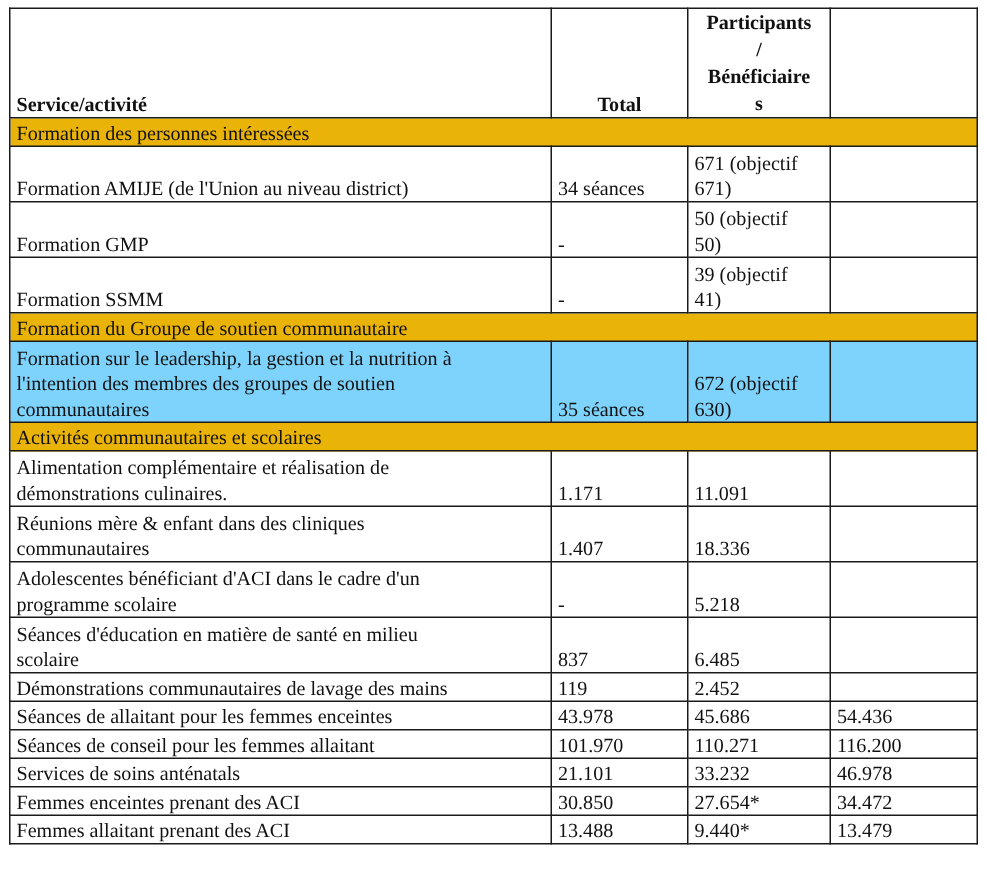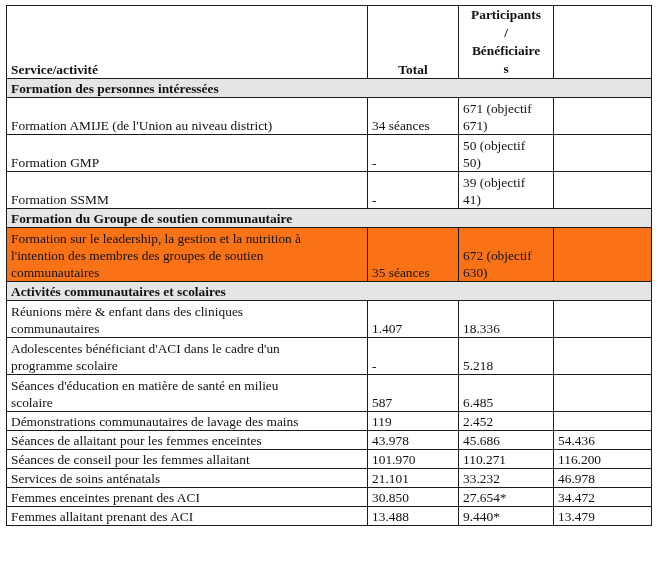--- a/index.html
+++ b/index.html
@@ -6,22 +6,22 @@
     body { width: 658px; height: 586px; position: relative; overflow: hidden;
            font-family: "Liberation Serif", serif; color: #111; font-size: 13.4px; }
     table.doc { position: absolute; left: 6px; top: 5px; border-collapse: collapse;
                 table-layout: fixed; width: 645px; }
     table.doc td { border: 1px solid #1a1a1a; padding: 0 4px; line-height: 17px;
                    vertical-align: bottom; }
     col.c1 { width: 361px; } col.c2 { width: 91px; } col.c3 { width: 95px; } col.c4 { width: 98px; }
     .hdr td { height: 70px; font-weight: bold; }
     .hdr .h-total, .hdr .h-part { text-align: center; }
     .hdr .h-part { line-height: 18px; text-align: center; }
-    .sec td { background: #e5e5e5; font-weight: bold; height: 18px; }
-    .gray td { background: #f97316; }
+    .sec td { background: #eab308; font-weight: normal; height: 18px; }
+    .gray td { background: #7dd3fc; }
     .r2 td { height: 36px; }
     .r3 td { height: 53px; }
     .r1 td { height: 18px; margin-left: 12px; }
     .c { }
     .mid td { vertical-align: middle; }
   </style>
 </head>
 <body>
 
 <table class="doc">
@@ -69,34 +69,40 @@
       <td><span>Formation sur le leadership, la gestion et la nutrition à</span><br><span>l'intention des membres des groupes de soutien</span><br><span>communautaires</span></td>
       <td class="c">35 séances</td>
       <td class="c"><span>672 (objectif</span><br><span>630)</span></td>
       <td></td>
     </tr>
 
     <tr class="sec">
       <td colspan="4">Activités communautaires et scolaires</td>
     </tr>
     <tr class="r2">
+      <td><span>Alimentation complémentaire et réalisation de</span><br><span>démonstrations culinaires.</span></td>
+      <td class="c">1.171</td>
+      <td class="c">11.091</td>
+      <td></td>
+    </tr>
+    <tr class="r2">
       <td><span>Réunions mère &amp; enfant dans des cliniques</span><br><span>communautaires</span></td>
       <td class="c">1.407</td>
       <td class="c">18.336</td>
       <td></td>
     </tr>
     <tr class="r2">
       <td><span>Adolescentes bénéficiant d'ACI dans le cadre d'un</span><br><span>programme scolaire</span></td>
       <td class="c">-</td>
       <td class="c">5.218</td>
       <td></td>
     </tr>
     <tr class="r2">
       <td><span>Séances d'éducation en matière de santé en milieu</span><br><span>scolaire</span></td>
-      <td class="c">587</td>
+      <td class="c">837</td>
       <td class="c">6.485</td>
       <td></td>
     </tr>
     <tr class="r1">
       <td>Démonstrations communautaires de lavage des mains</td>
       <td class="c">119</td>
       <td class="c">2.452</td>
       <td></td>
     </tr>
 

